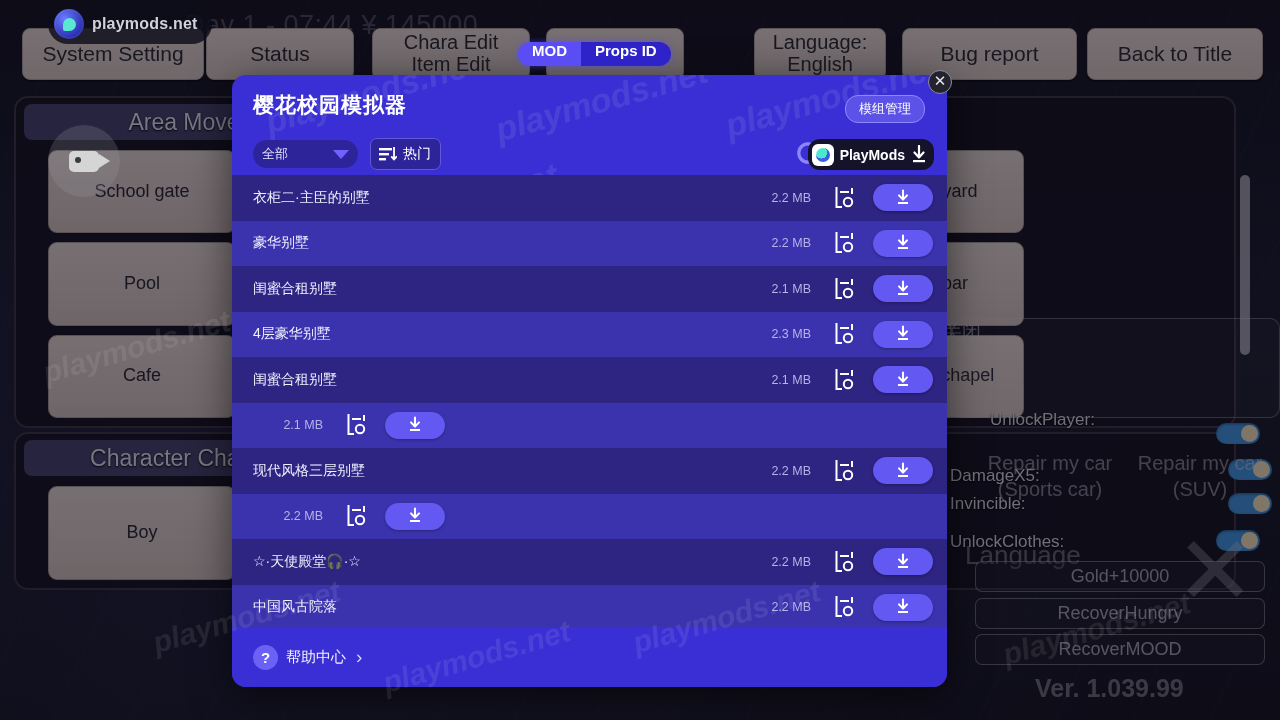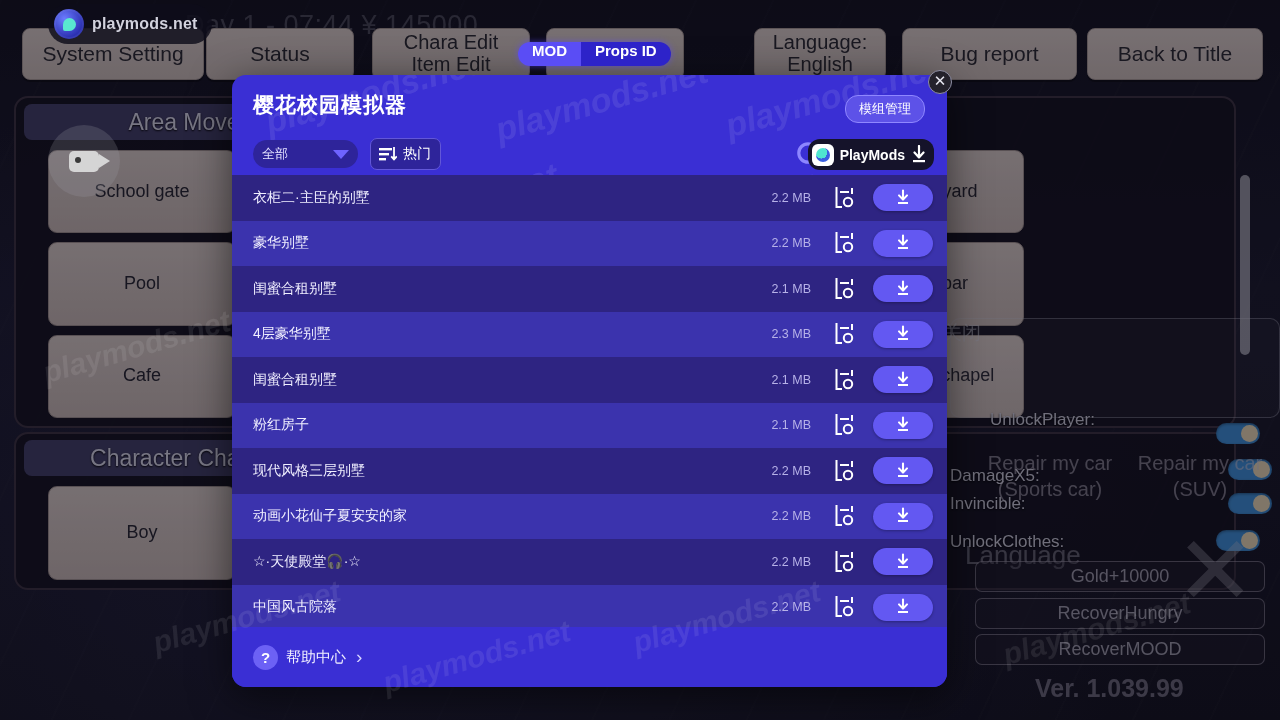--- a/index.html
+++ b/index.html
@@ -549,21 +549,20 @@
             </svg>
           </div>
           <div class="rdl">
             <svg width="16" height="18" viewBox="0 0 16 18">
               <path d="M8 1.5 L8 9.5 M4 6.4 L8 10.6 L12 6.4" stroke="#ffffff" stroke-width="2.1" fill="none" stroke-linecap="round" stroke-linejoin="round"></path>
               <rect x="3" y="13" width="10" height="2" fill="#ffffff"></rect>
             </svg>
           </div>
         </div>
         <div class="row even">
-          <div class="rname">粉红房子</div>
           <div class="rsize">2.1 MB</div>
           <div class="rinfo">
             <svg width="26" height="26" viewBox="0 0 26 26">
               <path d="M3.5 2 L3.5 22 L9 22" stroke="#ffffff" stroke-width="2" fill="none"></path>
               <rect x="7" y="6" width="9" height="2" fill="#ffffff"></rect>
               <rect x="18" y="3" width="2" height="6" fill="#ffffff"></rect>
               <circle cx="15" cy="17" r="4.2" stroke="#ffffff" stroke-width="2" fill="none"></circle>
             </svg>
           </div>
           <div class="rdl">
@@ -585,21 +584,20 @@
             </svg>
           </div>
           <div class="rdl">
             <svg width="16" height="18" viewBox="0 0 16 18">
               <path d="M8 1.5 L8 9.5 M4 6.4 L8 10.6 L12 6.4" stroke="#ffffff" stroke-width="2.1" fill="none" stroke-linecap="round" stroke-linejoin="round"></path>
               <rect x="3" y="13" width="10" height="2" fill="#ffffff"></rect>
             </svg>
           </div>
         </div>
         <div class="row even">
-          <div class="rname">动画小花仙子夏安安的家</div>
           <div class="rsize">2.2 MB</div>
           <div class="rinfo">
             <svg width="26" height="26" viewBox="0 0 26 26">
               <path d="M3.5 2 L3.5 22 L9 22" stroke="#ffffff" stroke-width="2" fill="none"></path>
               <rect x="7" y="6" width="9" height="2" fill="#ffffff"></rect>
               <rect x="18" y="3" width="2" height="6" fill="#ffffff"></rect>
               <circle cx="15" cy="17" r="4.2" stroke="#ffffff" stroke-width="2" fill="none"></circle>
             </svg>
           </div>
           <div class="rdl">

